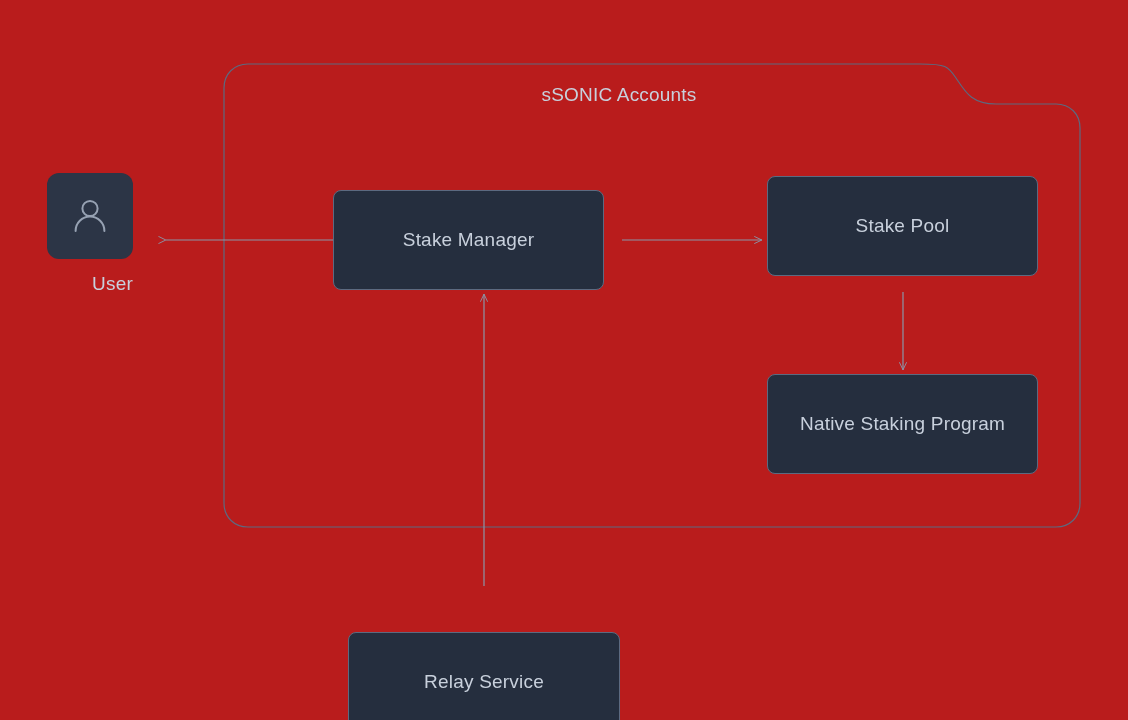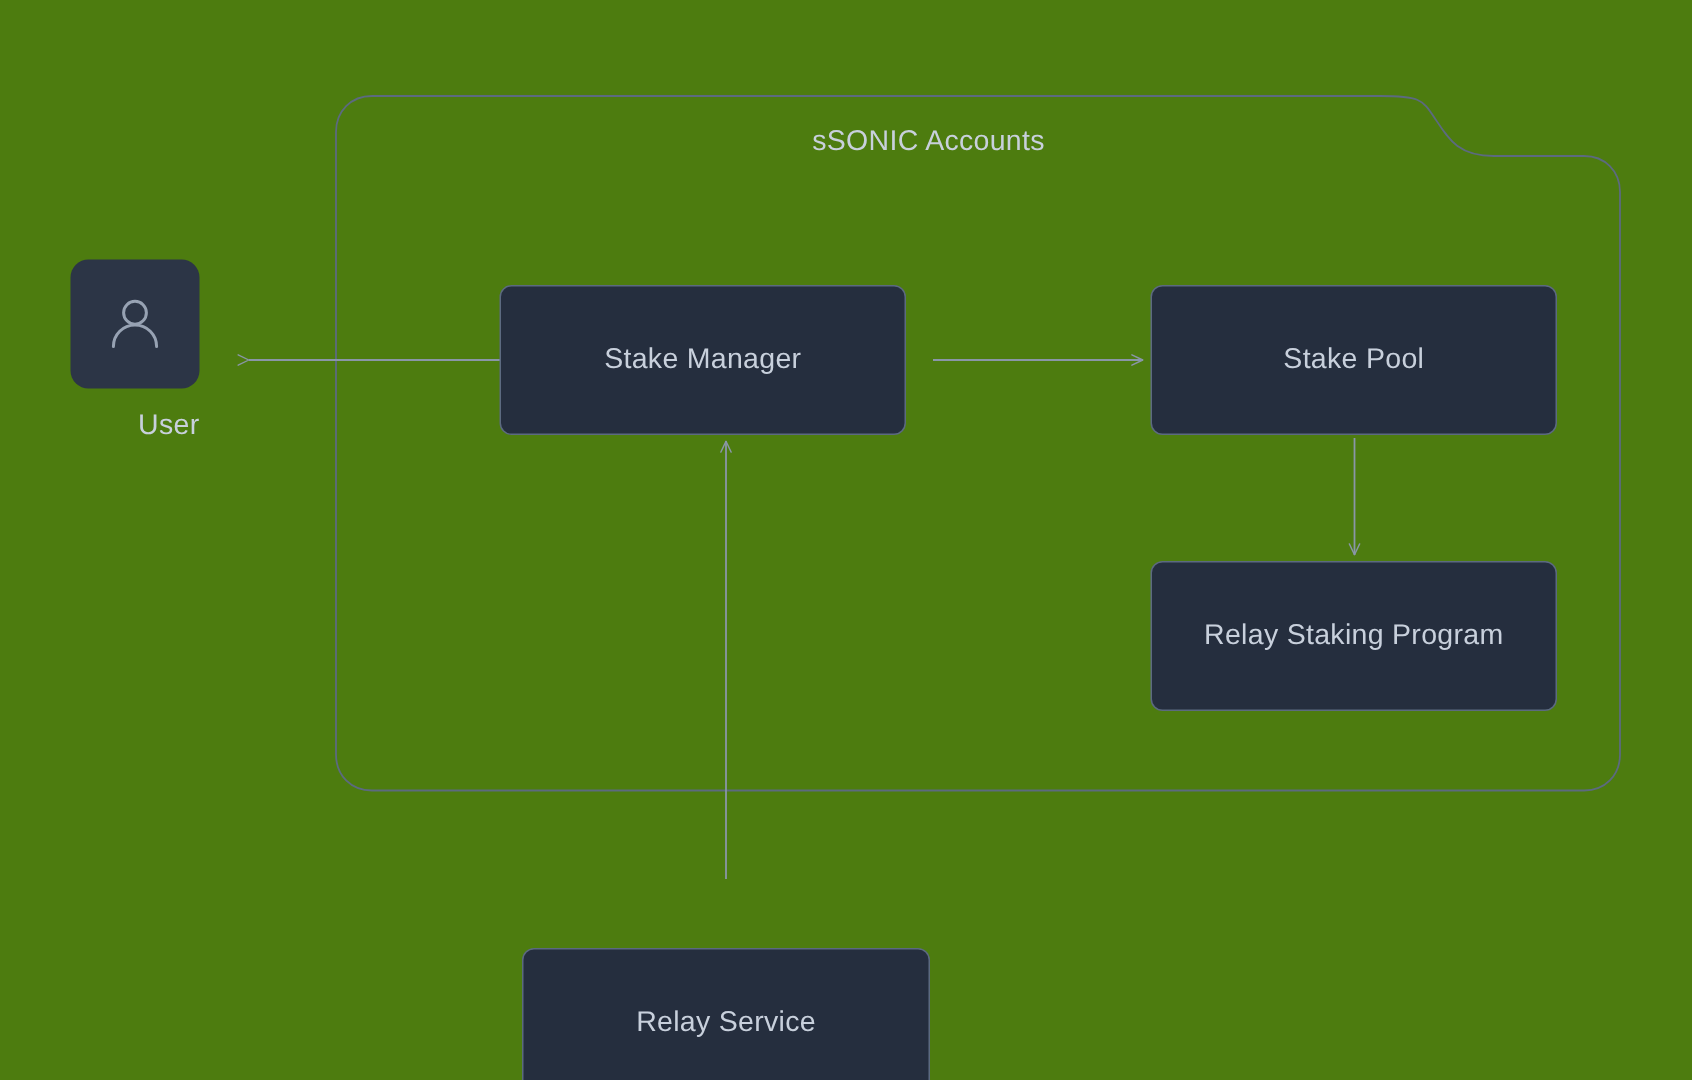--- a/index.html
+++ b/index.html
@@ -11,21 +11,21 @@
   body {
     width: 1128px;
     height: 720px;
     overflow: hidden;
     font-family: "Liberation Sans", "DejaVu Sans", sans-serif;
   }
   #canvas {
     position: relative;
     width: 1128px;
     height: 720px;
-    background: #4d7c0f;
+    background: #b91c1c;
   }
   svg.layer {
     position: absolute;
     left: 0;
     top: 0;
     width: 1128px;
     height: 720px;
     pointer-events: none;
   }
   svg.layer * { pointer-events: auto; }
@@ -52,21 +52,21 @@
     background: #252e3e;
     display: flex;
     align-items: center;
     justify-content: center;
     color: #c8d0dc;
     font-size: 19px;
     letter-spacing: 0.2px;
     white-space: nowrap;
   }
   #node-stake-manager { left: 333px; top: 190px;  width: 271px; height: 100px; }
-  #node-stake-pool    { left: 767px; top: 190px;  width: 271px; height: 100px; }
+  #node-stake-pool    { left: 767px; top: 176px;  width: 271px; height: 100px; }
   #node-native-stake  { left: 767px; top: 374px;  width: 271px; height: 100px; }
   #node-relay-service { left: 348px; top: 588px;  width: 272px; height: 100px; margin-top: 44px; }
 
   
   #user-actor {
     position: absolute;
     left: 47px;
     top: 173px;
     width: 86px;
   }
@@ -139,20 +139,20 @@
 
   <div class="node" id="node-stake-manager">
     <span>Stake Manager</span>
   </div>
 
   <div class="node" id="node-stake-pool">
     <span>Stake Pool</span>
   </div>
 
   <div class="node" id="node-native-stake">
-    <span>Relay Staking Program</span>
+    <span>Native Staking Program</span>
   </div>
 
   <div class="node" id="node-relay-service">
     <span>Relay Service</span>
   </div>
 
 </div>
 
 </body></html>

